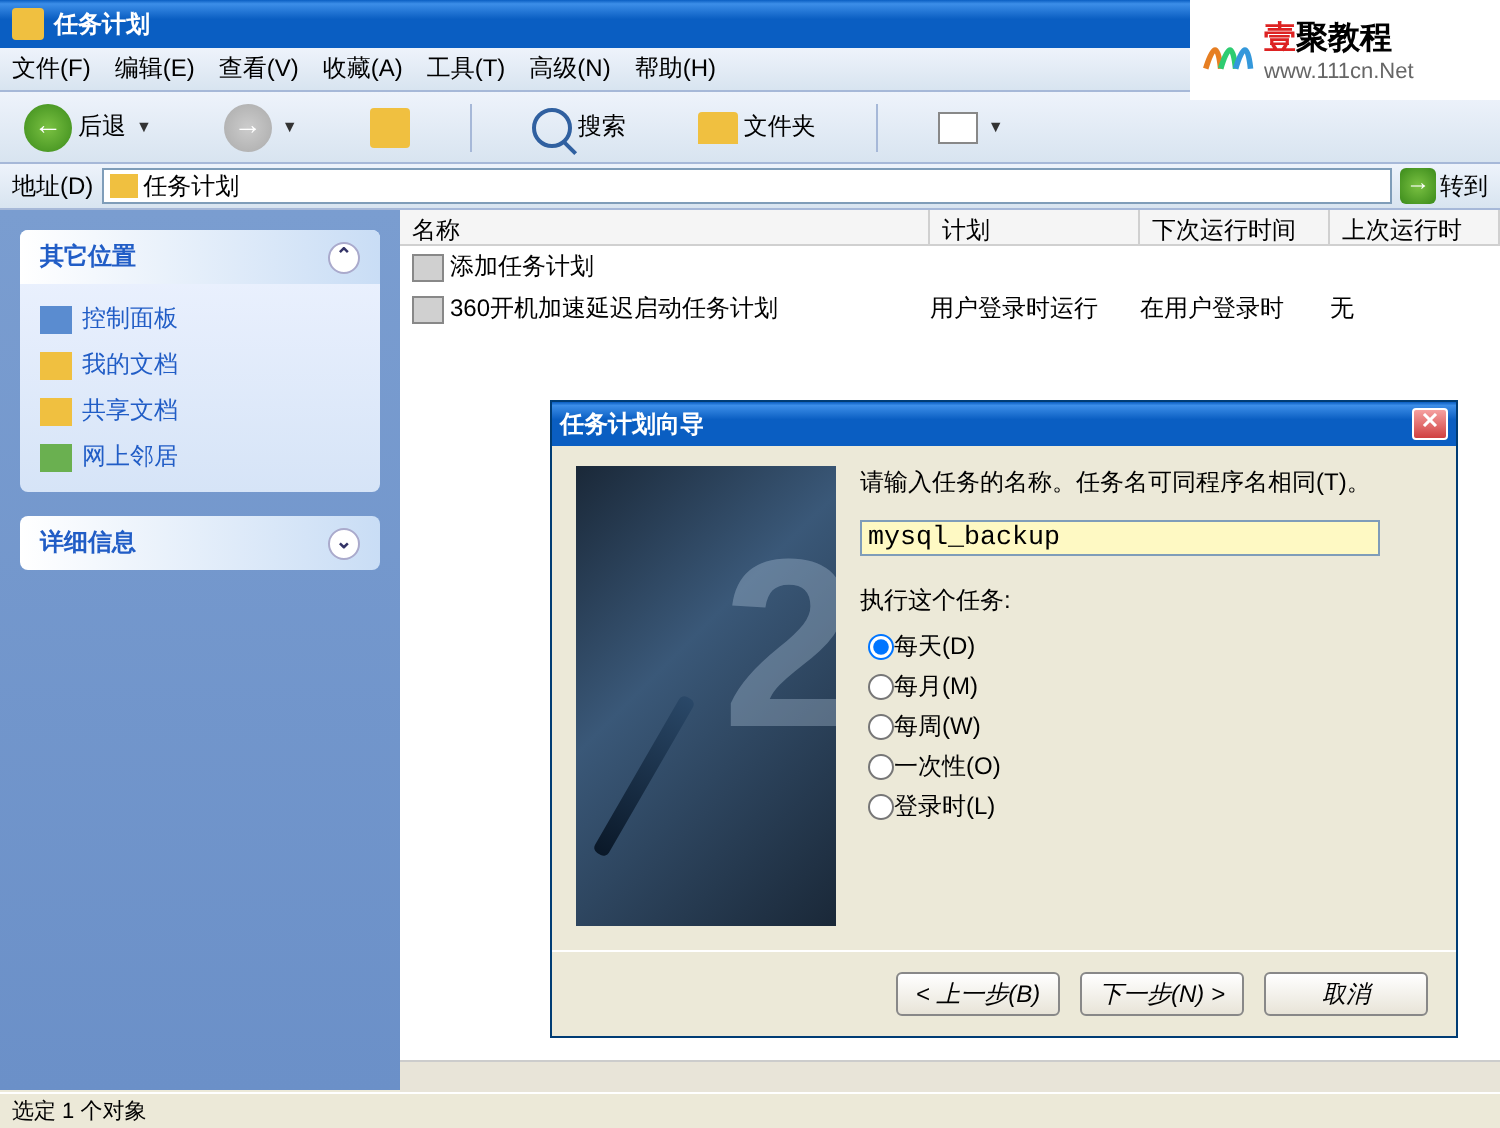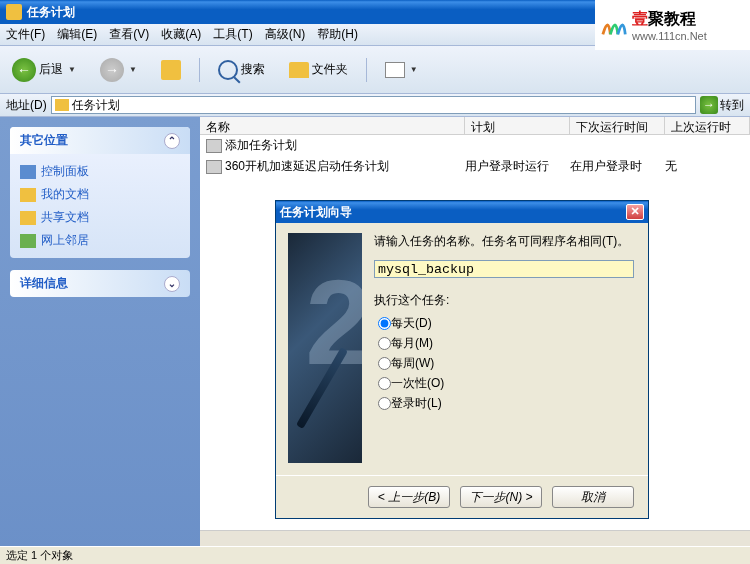--- a/index.html
+++ b/index.html
@@ -14,21 +14,21 @@
 .watermark .wm-logo { width: 28px; height: 28px; margin-right: 3px; }
 .watermark .wm-text1 { font-size: 16px; font-weight: bold; }
 .watermark .wm-text1 .red { color: #d22; }
 .watermark .wm-text2 { font-size: 11px; color: #666; }
 
 
 .menubar { background: linear-gradient(to bottom, #eef3fb, #d8e4f0); height: 22px; padding: 0 6px; display: flex; align-items: center; gap: 12px; border-bottom: 1px solid #a6b8d8; }
 .menubar span { cursor: default; }
 
 
-.toolbar { background: linear-gradient(to bottom, #eef3fb, #d8e4f0); height: 48px; display: flex; align-items: center; padding: 0 6px; gap: 12px; border-bottom: 1px solid #a6b8d8; text-align: center; }
+.toolbar { background: linear-gradient(to bottom, #eef3fb, #d8e4f0); height: 36px; display: flex; align-items: center; padding: 0 6px; gap: 24px; border-bottom: 1px solid #a6b8d8; text-align: center; }
 .toolbar .tbtn { display: flex; align-items: center; gap: 3px; padding: 2px 6px; border-radius: 3px; }
 .toolbar .sep { width: 1px; height: 24px; background: #a6b8d8; }
 .back-ico { width: 24px; height: 24px; background: radial-gradient(circle, #7ac142, #3a8a1a); border-radius: 50%; position: relative; }
 .back-ico::after { content: "←"; color: #fff; position: absolute; left: 5px; top: 2px; font-size: 14px; }
 .fwd-ico { width: 24px; height: 24px; background: radial-gradient(circle, #ccc, #aaa); border-radius: 50%; position: relative; }
 .fwd-ico::after { content: "→"; color: #fff; position: absolute; left: 5px; top: 2px; font-size: 14px; }
 .up-ico { width: 20px; height: 20px; background: #f0c040; border-radius: 2px; }
 .search-ico { width: 20px; height: 20px; border: 2px solid #3060a0; border-radius: 50%; position: relative; }
 .search-ico::after { content: ""; position: absolute; width: 2px; height: 8px; background: #3060a0; bottom: -6px; right: -2px; transform: rotate(-45deg); }
 .folder-ico { width: 20px; height: 16px; background: #f0c040; border-radius: 2px 2px 0 0; }
@@ -63,21 +63,21 @@
 .col-next { width: 95px; }
 .col-last { flex: 1; }
 .row { display: flex; padding: 2px 0; }
 .row .cell-name { width: 265px; padding-left: 6px; display: flex; align-items: center; gap: 3px; }
 .row .cell-plan { width: 105px; }
 .row .cell-next { width: 95px; }
 .row .cell-last { flex: 1; }
 .row .ri { width: 16px; height: 14px; background: #d0d0d0; border: 1px solid #888; }
 
 
-.dialog { position: absolute; left: 275px; top: 200px; width: 374px; background: #ece9d8; border: 1px solid #003c74; z-index: 30; }
+.dialog { position: absolute; left: 275px; top: 200px; width: 454px; background: #ece9d8; border: 1px solid #003c74; z-index: 30; }
 .dlg-title { background: linear-gradient(to bottom, #0a5ec2, #3c8ee8 8%, #0a5ec2 40%, #0a5ec2); height: 22px; display: flex; align-items: center; padding: 0 4px; color: #fff; font-weight: bold; justify-content: space-between; }
 .dlg-close { width: 18px; height: 16px; background: linear-gradient(to bottom, #f5a0a0, #d04040); border: 1px solid #fff; border-radius: 2px; color: #fff; text-align: center; line-height: 13px; font-size: 11px; cursor: pointer; }
 .dlg-body { display: flex; padding: 10px 0 12px; }
 .dlg-img { width: 130px; height: 230px; margin: 0 12px; background: linear-gradient(135deg, #1a2838, #3a5878 40%, #1a2838); position: relative; overflow: hidden; }
 .dlg-img::before { content: "2"; position: absolute; right: -10px; top: 20px; font-size: 120px; color: rgba(200,220,240,0.3); font-weight: bold; }
 .dlg-img::after { content: ""; position: absolute; left: 30px; bottom: 30px; width: 8px; height: 90px; background: linear-gradient(to bottom, #2a4868, #0a1828); transform: rotate(30deg); border-radius: 3px; }
 .dlg-right { flex: 1; padding-right: 14px; }
 .dlg-prompt { margin-bottom: 10px; }
 .dlg-input { width: 260px; height: 18px; border: 1px solid #7f9db9; background: #fef9c3; padding: 0 3px; font-family: "Courier New", monospace; margin-bottom: 14px; }
 .dlg-label { margin-bottom: 6px; }

